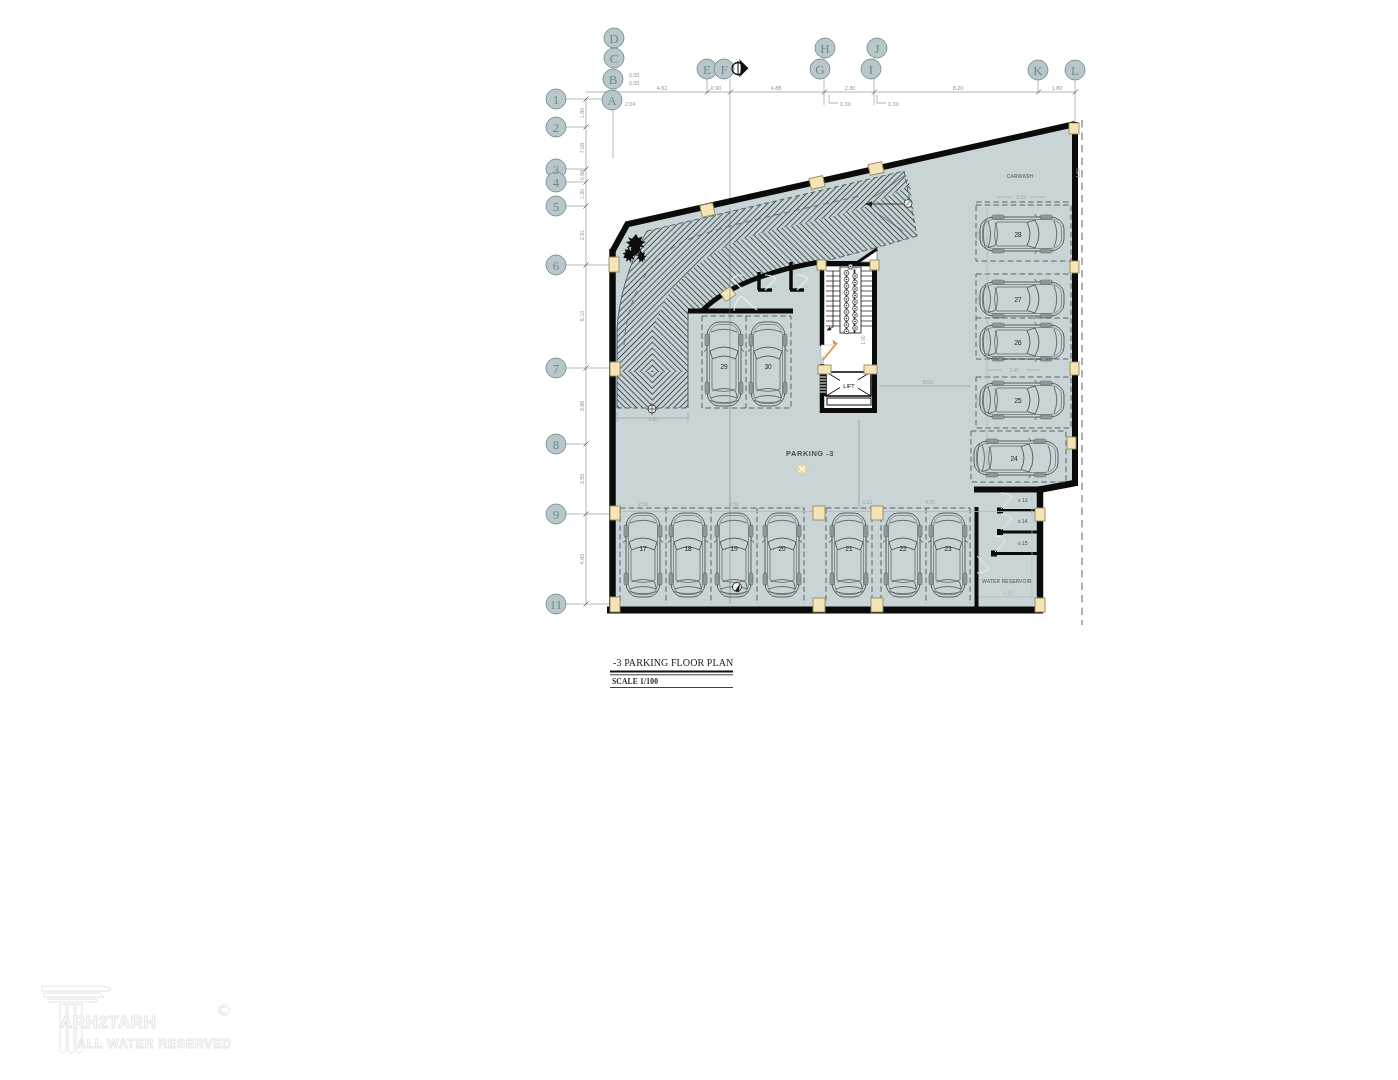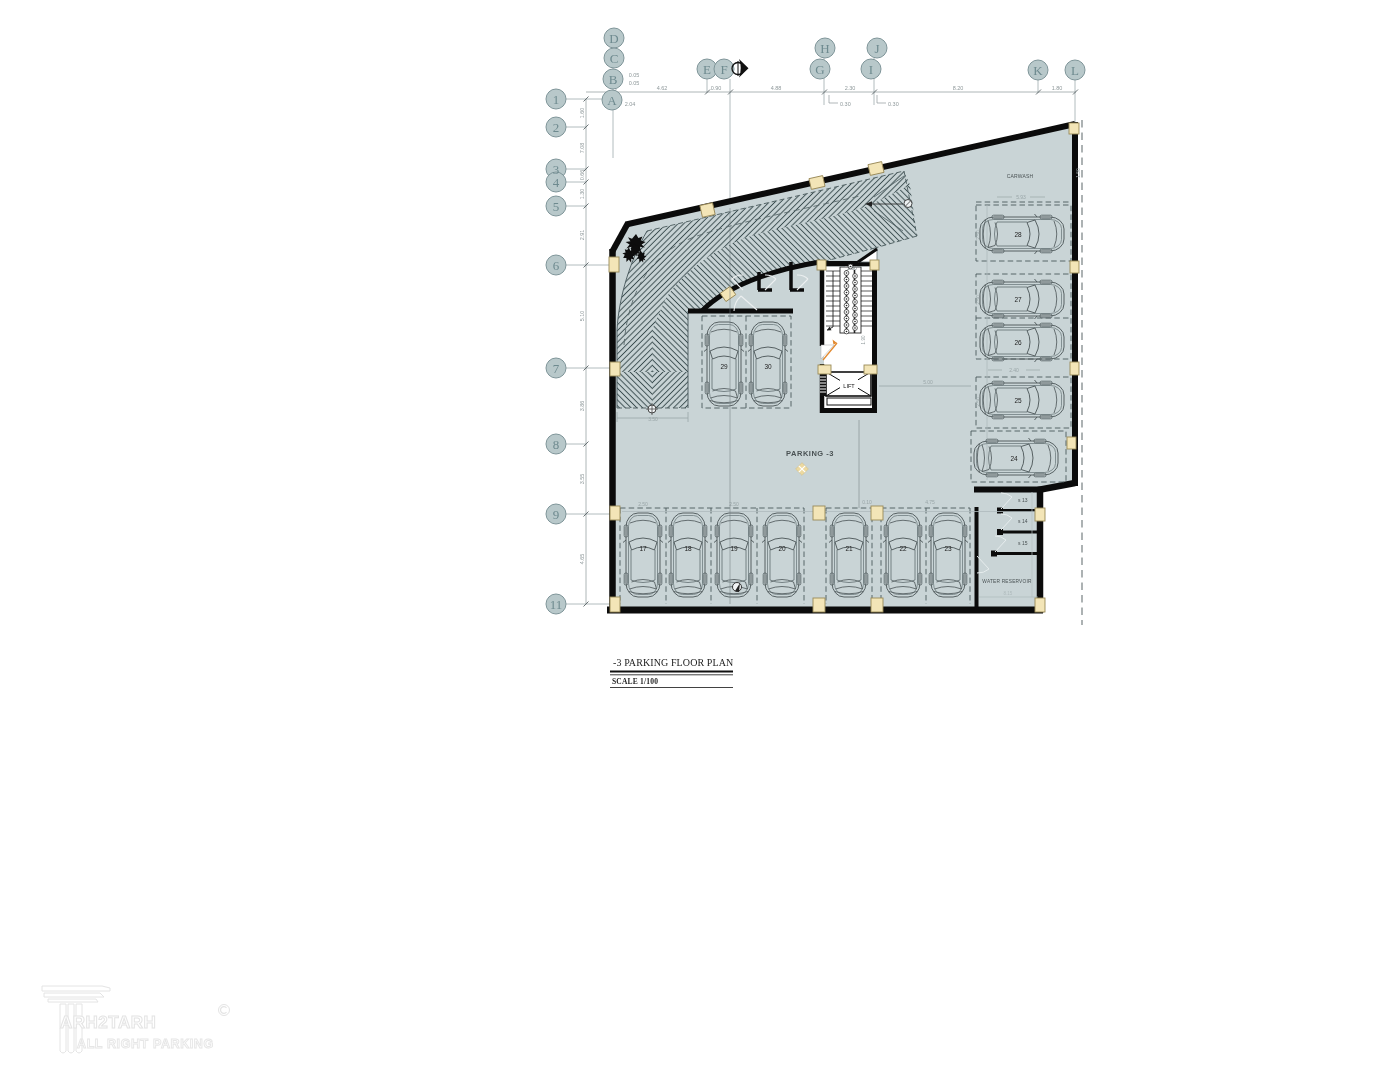--- a/index.html
+++ b/index.html
@@ -570,14 +570,14 @@
     <path d="M 4,18 L 60,18 L 64,22 L 4,22 Z"></path>
     <path d="M 8,24 L 56,24 L 58,27 L 8,27 Z"></path>
     <path d="M 20,29 L 26,29 L 26,76 Q 23,80 20,76 Z"></path>
     <path d="M 28,29 L 34,29 L 34,76 Q 31,80 28,76 Z"></path>
     <path d="M 36,29 L 42,29 L 42,76 Q 39,80 36,76 Z"></path>
     <circle cx="184" cy="35" r="5.5" fill="none"></circle>
     <path d="M 186.5,32.8 a 3.4 3.4 0 1 0 0,4.4" fill="none" stroke-width="1.2"></path>
   </g>
 </svg>
 <div class="wm" style="left:60px;top:1013px;font-size:17px;letter-spacing:0.5px;">ARH2TARH</div>
-<div class="wm" style="left:77px;top:1037px;font-size:12.5px;letter-spacing:0.6px;-webkit-text-stroke:0.9px #e6e6e6;">ALL RIGHT PARKING</div>
+<div class="wm" style="left:77px;top:1037px;font-size:12.5px;letter-spacing:0.6px;-webkit-text-stroke:0.9px #e6e6e6;">ALL WATER RESERVED</div>
 </div>
 
 </body></html>

